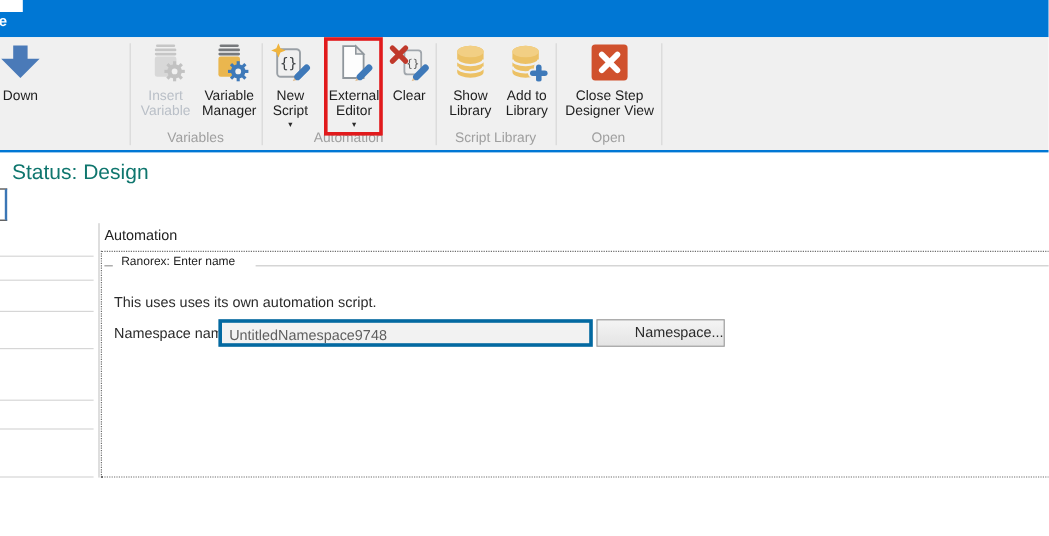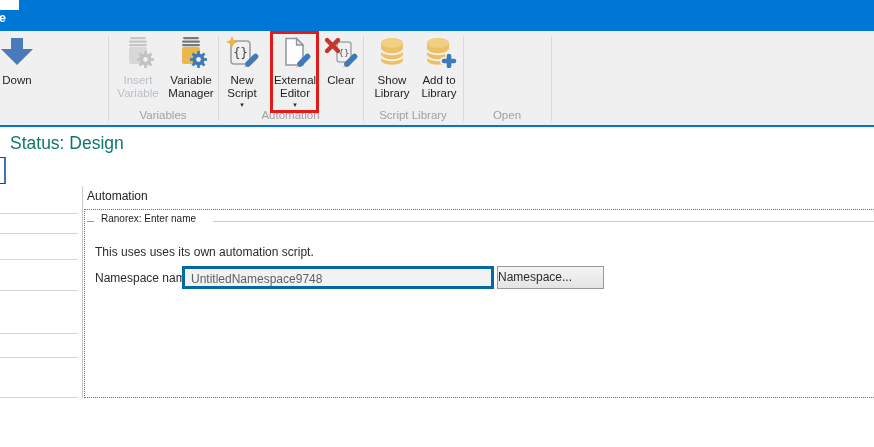--- a/index.html
+++ b/index.html
@@ -37,21 +37,21 @@
   .gb-dash{position:absolute;left:87px;top:221px;width:7px;height:1px;background:#9a9a9a;}
   .gb-title{position:absolute;left:98px;top:213px;font-size:10px;color:#1c1c1c;background:#fff;padding:0 3px;}
   .gb-rule{position:absolute;left:213px;top:221px;width:666px;height:1px;background:#cbcbcb;}
   .desc{position:absolute;left:95px;top:245px;font-size:12px;color:#2b2b2b;}
   .ns-label{position:absolute;left:95px;top:271px;font-size:12px;color:#2b2b2b;}
   .ns-input{position:absolute;left:182px;top:266px;width:312px;height:23px;box-sizing:border-box;
             background:#f2f2f2;border:3px solid #0369a1;font-size:12px;color:#5f5f5f;
             line-height:21px;padding-left:6px;white-space:nowrap;overflow:hidden;}
   .ns-button{position:absolute;left:497px;top:266px;width:107px;height:23px;box-sizing:border-box;
              background:linear-gradient(#f4f4f4,#e4e4e4);border:1px solid #999;
-             font-size:12px;color:#2b2b2b;text-align:left;line-height:21px;}
+             font-size:12px;color:#2b2b2b;text-align:right;line-height:21px;}
 </style>
 </head>
 <body>
 
 <div id="screen">
 
   <div class="titlebar">
     <div class="titlebar-corner"></div>
     <span class="titlebar-frag">e</span>
   </div>
@@ -186,20 +186,33 @@
         </g>
       </svg>
       <div class="lbl">
         <span>Add to</span><br>
         <span>Library</span>
       </div>
     </div>
 
     <div class="vsep" style="left:463px;"></div>
 
+    <div class="rbtn" style="left:462px;width:92px;">
+      <svg class="ic" viewBox="0 0 38 32">
+        <rect x="4" y="1" width="30" height="30" rx="3" fill="#d0512d"></rect>
+        <g stroke="#fff" stroke-width="4.8" stroke-linecap="round">
+          <line x1="12.5" y1="9.5" x2="25.5" y2="22.5"></line>
+          <line x1="25.5" y1="9.5" x2="12.5" y2="22.5"></line>
+        </g>
+      </svg>
+      <div class="lbl">
+        <span>Close Step</span><br>
+        <span>Designer View</span>
+      </div>
+    </div>
 
     <div class="vsep" style="left:551px;"></div>
 
     <div class="grplbl" style="left:108px;width:110px;">Variables</div>
     <div class="grplbl" style="left:218px;width:145px;">Automation</div>
     <div class="grplbl" style="left:363px;width:100px;">Script Library</div>
     <div class="grplbl" style="left:463px;width:88px;">Open</div>
   </div>
 
   <div class="redbox"></div>

